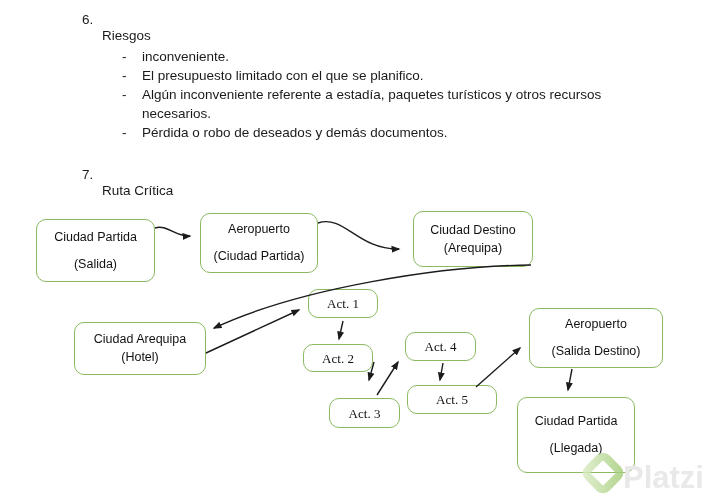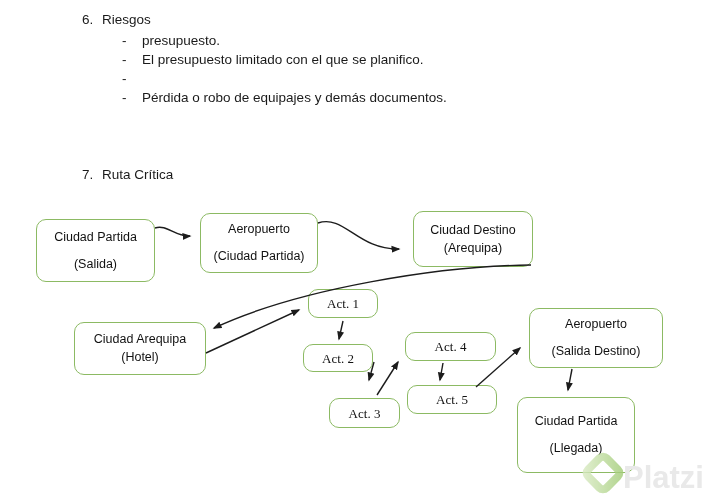--- a/index.html
+++ b/index.html
@@ -5,21 +5,21 @@
   html,body { margin:0; padding:0; background:#fff; }
   .page {
     position:relative; width:705px; height:495px; background:#ffffff;
     font-family:"Liberation Sans", sans-serif; color:#1a1a1a; overflow:hidden;
   }
 
   
   .num-item { position:absolute; left:82px; font-size:13.5px; line-height:19px; }
   .num-row { display:flex; }
   .num-col { width:20px; flex:0 0 20px; }
-  .title-col { white-space:nowrap; }
+  .title-col { white-space:nowrap;margin-top:16px; }
   .bullets { margin-top:2px; }
   .bullet-row { display:flex; }
   .dash-col { width:20px; flex:0 0 20px; margin-left:40px; }
   .b-lines { max-width:485px; }
   .b-line { white-space:nowrap; }
 
   
   .fc-box {
     position:absolute; box-sizing:border-box; background:#ffffff;
     border:1.4px solid #8cba63; border-radius:10px;
@@ -44,36 +44,40 @@
 
   <div class="num-item" style="top:10px;">
     <div class="num-row">
       <div class="num-col">6.</div>
       <div class="title-col">Riesgos</div>
     </div>
     <div class="bullets">
       <div class="bullet-row">
         <div class="dash-col">-</div>
         <div class="b-lines">
-          <div class="b-line">presupuesto.</div>
+          <div class="b-line">inconveniente.</div>
         </div>
       </div>
       <div class="bullet-row">
         <div class="dash-col">-</div>
         <div class="b-lines">
           <div class="b-line">El presupuesto limitado con el que se planifico.</div>
         </div>
       </div>
       <div class="bullet-row">
         <div class="dash-col">-</div>
+        <div class="b-lines">
+          <div class="b-line">Algún inconveniente referente a estadía, paquetes turísticos y otros recursos</div>
+          <div class="b-line">necesarios.</div>
+        </div>
       </div>
       <div class="bullet-row">
         <div class="dash-col">-</div>
         <div class="b-lines">
-          <div class="b-line">Pérdida o robo de equipajes y demás documentos.</div>
+          <div class="b-line">Pérdida o robo de deseados y demás documentos.</div>
         </div>
       </div>
     </div>
   </div>
 
   <div class="num-item" style="top:165px;">
     <div class="num-row">
       <div class="num-col">7.</div>
       <div class="title-col">Ruta Crítica</div>
     </div>
@@ -104,21 +108,21 @@
   </div>
 
   <div class="fc-box small" style="left:303px;top:344px;width:70px;height:28px;">
     <div class="fc-line">Act. 2</div>
   </div>
 
   <div class="fc-box small" style="left:305px;top:398px;width:71px;height:30px;margin-left:24px;">
     <div class="fc-line">Act. 3</div>
   </div>
 
-  <div class="fc-box small" style="left:405px;top:332px;width:91px;height:29px;">
+  <div class="fc-box small" style="left:405px;top:332px;width:71px;height:29px;">
     <div class="fc-line">Act. 4</div>
   </div>
 
   <div class="fc-box small" style="left:407px;top:385px;width:90px;height:29px;">
     <div class="fc-line">Act. 5</div>
   </div>
 
   <div class="fc-box spread" style="left:529px;top:308px;width:134px;height:60px;">
     <div class="fc-line">Aeropuerto</div>
     <div class="fc-line">(Salida Destino)</div>

